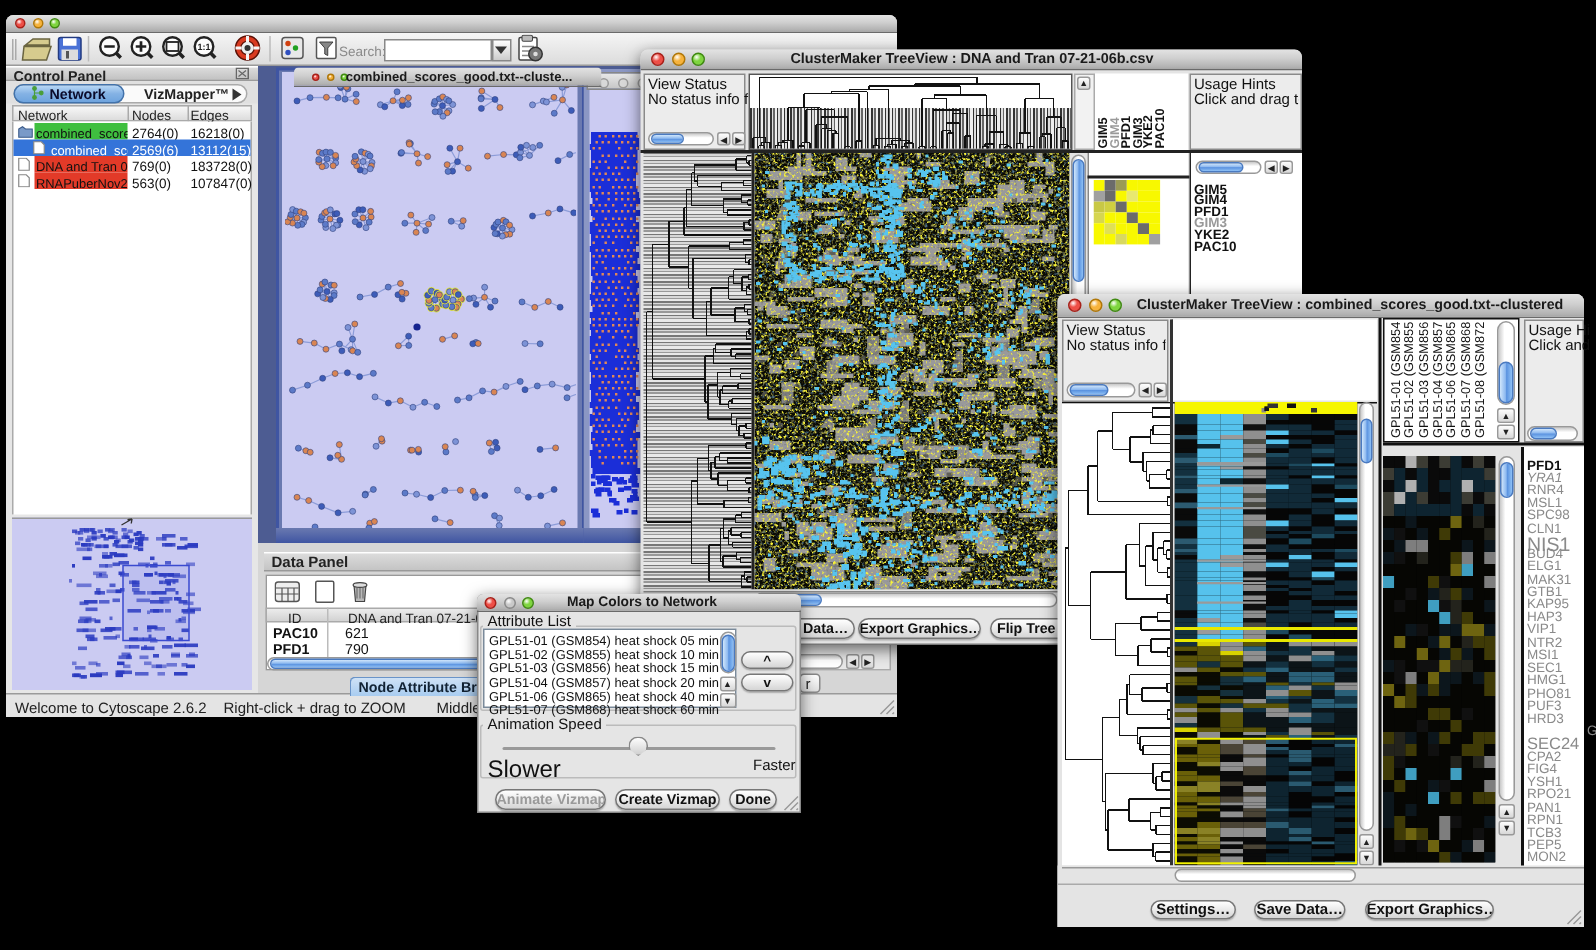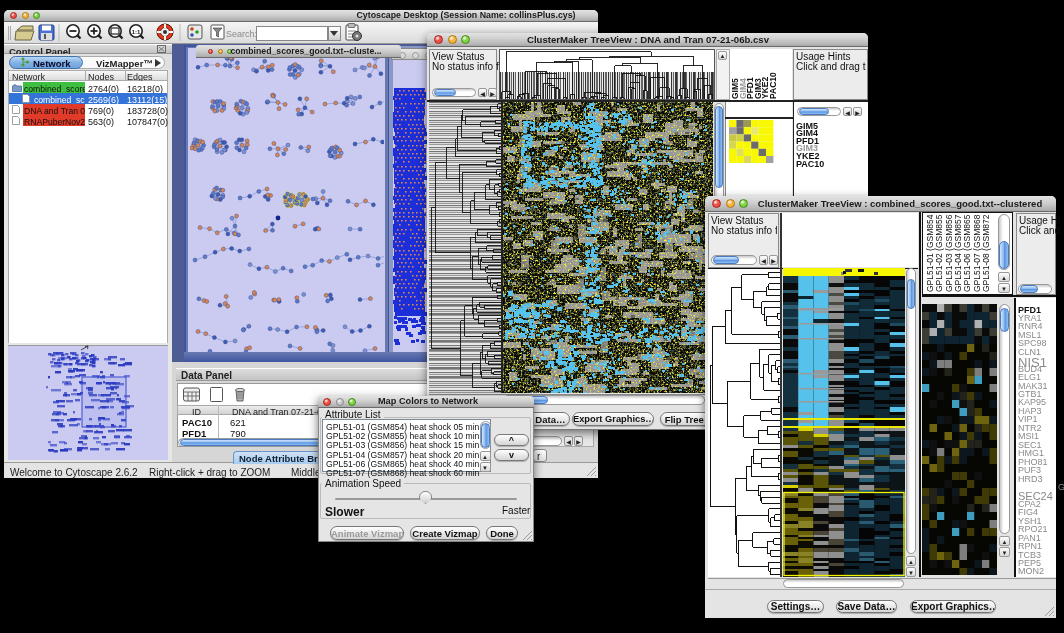--- a/index.html
+++ b/index.html
@@ -32,21 +32,20 @@
 <feTurbulence type="fractalNoise" baseFrequency="0.5" numOctaves="2" seed="5"></feTurbulence>
 <feColorMatrix type="matrix" values="0 0 0 0 0.1  0 0 0 0 0.25  0 0 0 0 0.45  3 0 0 0 -1.6"></feColorMatrix>
 </filter>
 </defs>
   </svg>
 <div class="win" style="left:4px;top:10px;width:594px;height:468px;border-radius:5px 5px 0 0;background:#d9d9d9"></div>
 <div class="tb" style="left:4px;top:10px;width:594px;height:12px;border-radius:5px 5px 0 0">
     <i style="left:6.0px;top:2.0px;width:7px;height:7px;background:radial-gradient(circle at 35% 30%,#fff 0%,#ee4f47 40%,#ee4f47 75%,#a82019 100%);border-color:#a82019"></i>
     <i style="left:17.5px;top:2.0px;width:7px;height:7px;background:radial-gradient(circle at 35% 30%,#fff 0%,#f7b33c 40%,#f7b33c 75%,#b07708 100%);border-color:#b07708"></i>
     <i style="left:29.0px;top:2.0px;width:7px;height:7px;background:radial-gradient(circle at 35% 30%,#fff 0%,#7fd53f 40%,#7fd53f 75%,#3f8a10 100%);border-color:#3f8a10"></i>
-    <b style="left:0;right:0;top:0.09999999999999964px;text-align:center;transform:translateX(165.0px);font-size:8.8px">Cytoscape Desktop (Session Name: collinsPlus.cys)</b>
   </div>
 <div style="position:absolute;left:4px;top:22px;width:594px;height:22px;background:linear-gradient(#f5f5f5,#dcdcdc);border-bottom:1px solid #9a9a9a"></div>
 <div style="position:absolute;left:8px;top:26px;width:1px;height:14px;background:#aaa"></div>
 <div style="position:absolute;left:10px;top:26px;width:1px;height:14px;background:#aaa"></div>
 <svg style="position:absolute;left:4px;top:22px" width="420" height="21">
     <path d="M3 8 L8 4 L19 4 L19 8 Z M2 9 L20 9 L17 18 L1 18 Z" fill="#d6cb8e" stroke="#6a6440" stroke-width="1" transform="translate(10,0)"></path>
     <rect x="35" y="3" width="15" height="15" rx="1.5" fill="#4a72d6" stroke="#223a80"></rect>
     <rect x="38" y="3.5" width="9" height="5" fill="#fff"></rect>
     <rect x="37" y="11" width="11" height="7" fill="#ddd"></rect>
     <rect x="40" y="12" width="2" height="5" fill="#555"></rect>
@@ -2203,21 +2202,21 @@
     <rect x="67.5" y="264.0" width="7.5" height="8.0" fill="#0c161c"></rect>
   </svg>
 <div class="sctv" style="left:999px;top:304px;width:11px;height:230px">
     <span class="scb" style="left:0px;top:3px;width:9px;height:24px"></span>
   </div>
 <div class="arr" style="left:999px;top:536px;width:11px;height:10px">▲</div>
 <div class="arr" style="left:999px;top:547px;width:11px;height:10px">▼</div>
 <div style="position:absolute;left:1014px;top:298px;width:2px;height:282px;background:#111"></div>
 <div style="position:absolute;left:1016px;top:298px;width:40px;height:282px;background:#fff"></div>
 <div style="position:absolute;left:1018px;top:304.5px;font-size:9px;color:#111;font-weight:bold;white-space:nowrap;">PFD1</div>
-<div style="position:absolute;left:1018px;top:312.95px;font-size:9px;color:#8a8a8a;white-space:nowrap;">YRA1</div>
+<div style="position:absolute;left:1018px;top:312.95px;font-size:9px;color:#8a8a8a;white-space:nowrap;font-style:italic;">YRA1</div>
 <div style="position:absolute;left:1018px;top:321.4px;font-size:9px;color:#8a8a8a;white-space:nowrap;">RNR4</div>
 <div style="position:absolute;left:1018px;top:329.85px;font-size:9px;color:#8a8a8a;white-space:nowrap;">MSL1</div>
 <div style="position:absolute;left:1018px;top:338.3px;font-size:9px;color:#8a8a8a;white-space:nowrap;">SPC98</div>
 <div style="position:absolute;left:1018px;top:346.75px;font-size:9px;color:#8a8a8a;white-space:nowrap;">CLN1</div>
 <div style="position:absolute;left:1018px;top:355.2px;font-size:13px;color:#8a8a8a;white-space:nowrap;">NIS1</div>
 <div style="position:absolute;left:1018px;top:363.65px;font-size:9px;color:#8a8a8a;white-space:nowrap;">BUD4</div>
 <div style="position:absolute;left:1018px;top:372.1px;font-size:9px;color:#8a8a8a;white-space:nowrap;">ELG1</div>
 <div style="position:absolute;left:1018px;top:380.55px;font-size:9px;color:#8a8a8a;white-space:nowrap;">MAK31</div>
 <div style="position:absolute;left:1018px;top:389.0px;font-size:9px;color:#8a8a8a;white-space:nowrap;">GTB1</div>
 <div style="position:absolute;left:1018px;top:397.45px;font-size:9px;color:#8a8a8a;white-space:nowrap;">KAP95</div>
@@ -2271,19 +2270,19 @@
     <span class="scb" style="left:0px;top:1px;width:9px;height:25px"></span>
   </div>
 <div class="arr" style="left:479.5px;top:450.5px;width:11px;height:10px">▲</div>
 <div class="arr" style="left:479.5px;top:461.5px;width:11px;height:10px">▼</div>
 <div class="ab" style="left:494px;top:434px;width:35px;height:12px;line-height:11px;font-size:9px;color:#111;font-weight:bold">^</div>
 <div class="ab" style="left:494px;top:449px;width:35px;height:12px;line-height:11px;font-size:9px;color:#111;font-weight:bold">v</div>
 <div style="position:absolute;left:320px;top:483px;width:211px;height:36px;border:1px solid #bbb;border-radius:2px"></div>
 <div style="position:absolute;left:322px;top:477.5px;font-size:10px;color:#111;background:#e5e5e5;padding:0 3px;white-space:nowrap">Animation Speed</div>
 <div style="position:absolute;left:335px;top:498px;width:182px;height:2px;background:#999;border-radius:1px"></div>
 <div style="position:absolute;left:419px;top:491px;width:13px;height:13px;background:linear-gradient(#fdfdfd,#d0d0d0);border:1px solid #888;border-radius:6px 6px 6px 6px;clip-path:polygon(0 0,100% 0,100% 62%,50% 100%,0 62%)"></div>
-<div style="position:absolute;left:325px;top:505px;font-size:12px;color:#111;white-space:nowrap;font-weight:bold;">Slower</div>
+<div style="position:absolute;left:325px;top:505px;font-size:16px;color:#111;white-space:nowrap;">Slower</div>
 <div style="position:absolute;left:502px;top:505px;font-size:10px;color:#111;white-space:nowrap;">Faster</div>
 <div class="ab" style="left:330px;top:526px;width:74px;height:14px;line-height:13px;font-size:9.5px;color:#9a9a9a;font-weight:bold">Animate Vizmap</div>
 <div class="ab" style="left:410px;top:526px;width:70px;height:14px;line-height:13px;font-size:9.5px;color:#111;font-weight:bold">Create Vizmap</div>
 <div class="ab" style="left:486px;top:526px;width:32px;height:14px;line-height:13px;font-size:9.5px;color:#111;font-weight:bold">Done</div>
 <svg style="position:absolute;left:522px;top:530px" width="11" height="11">
     <path d="M10 1L1 10M10 5L5 10M10 9l-1 1" stroke="#999" stroke-width="1"></path>
   </svg>
 </body></html>

